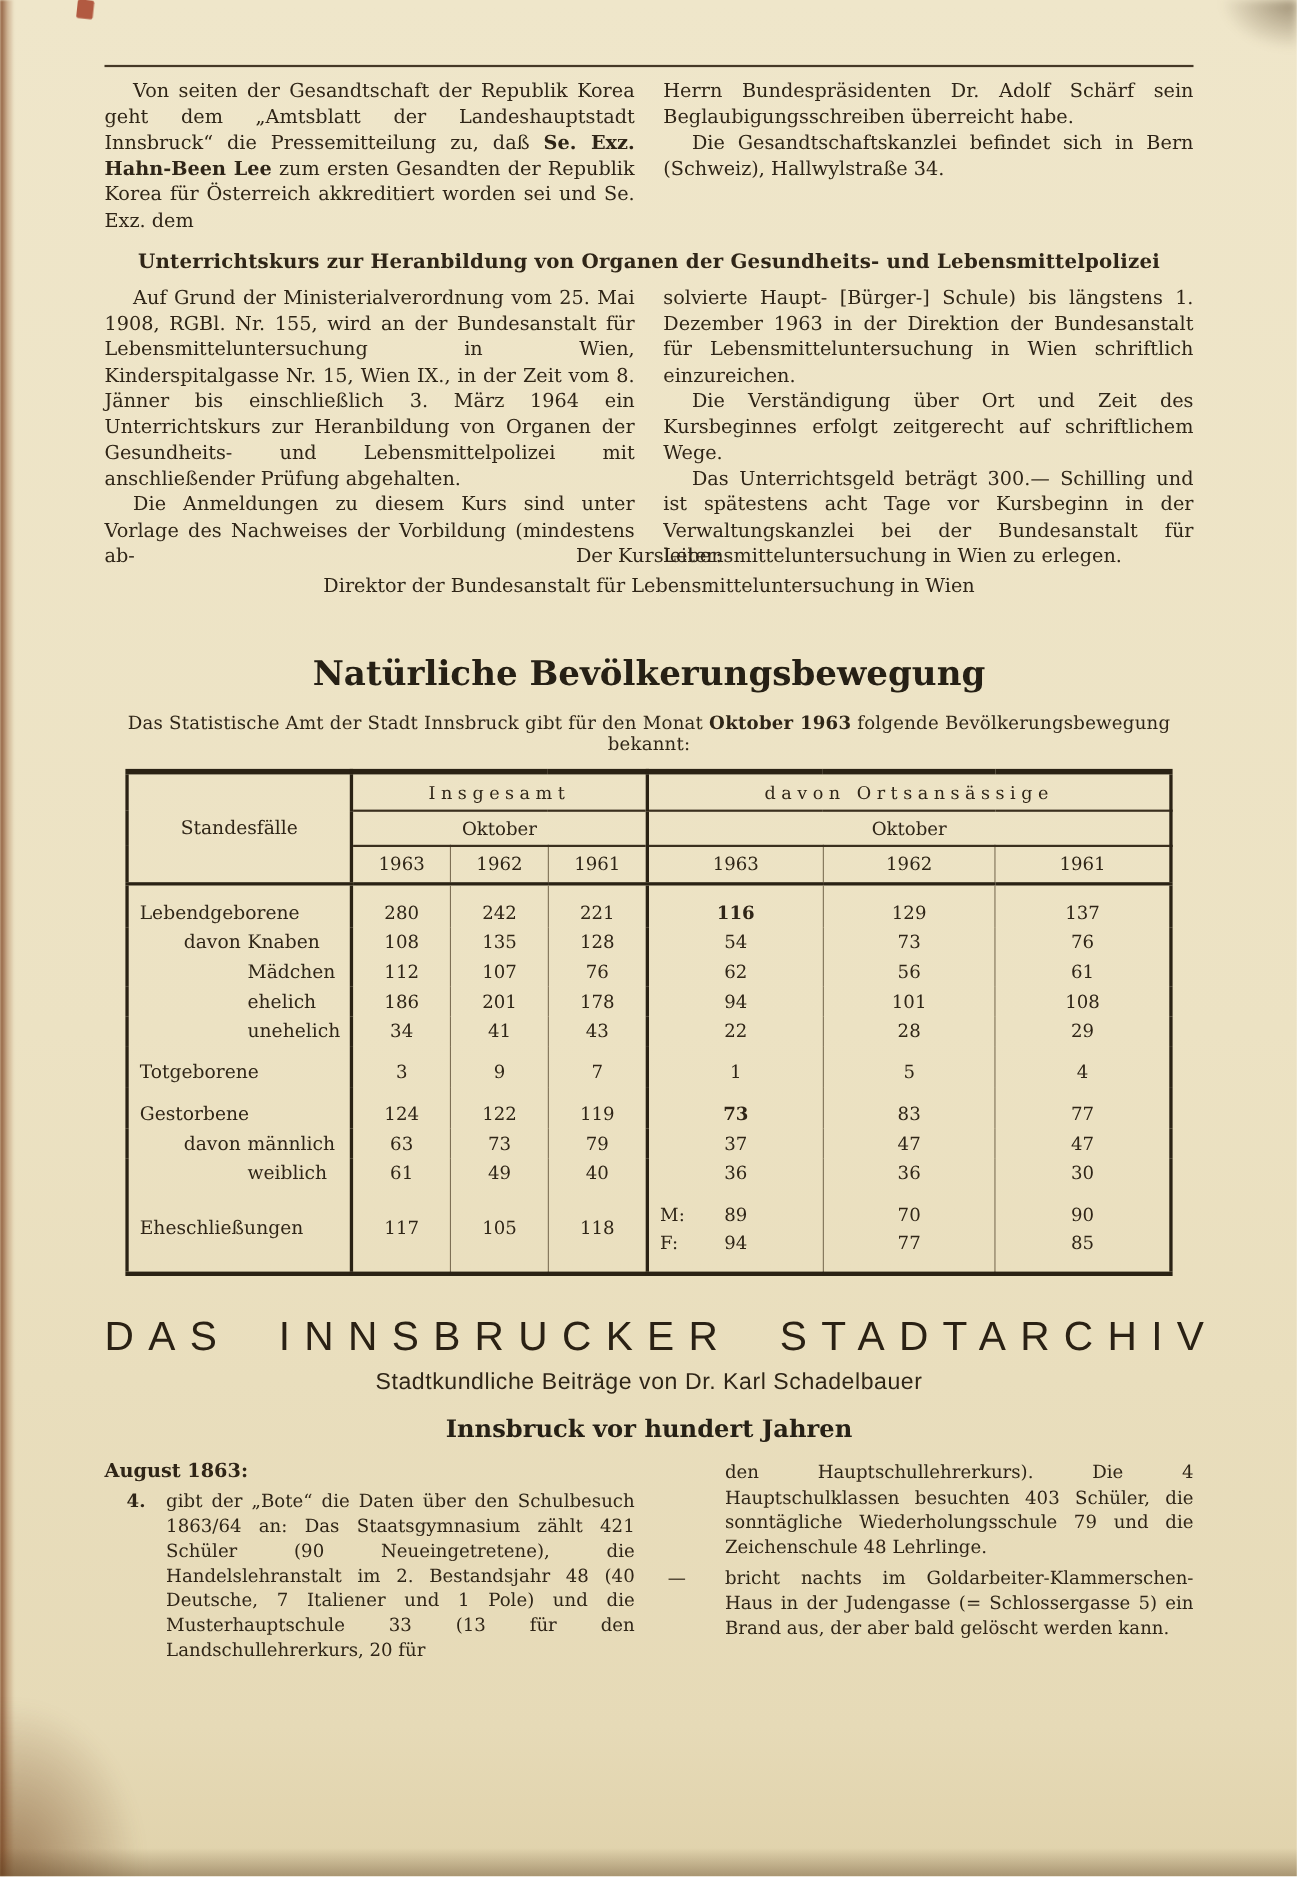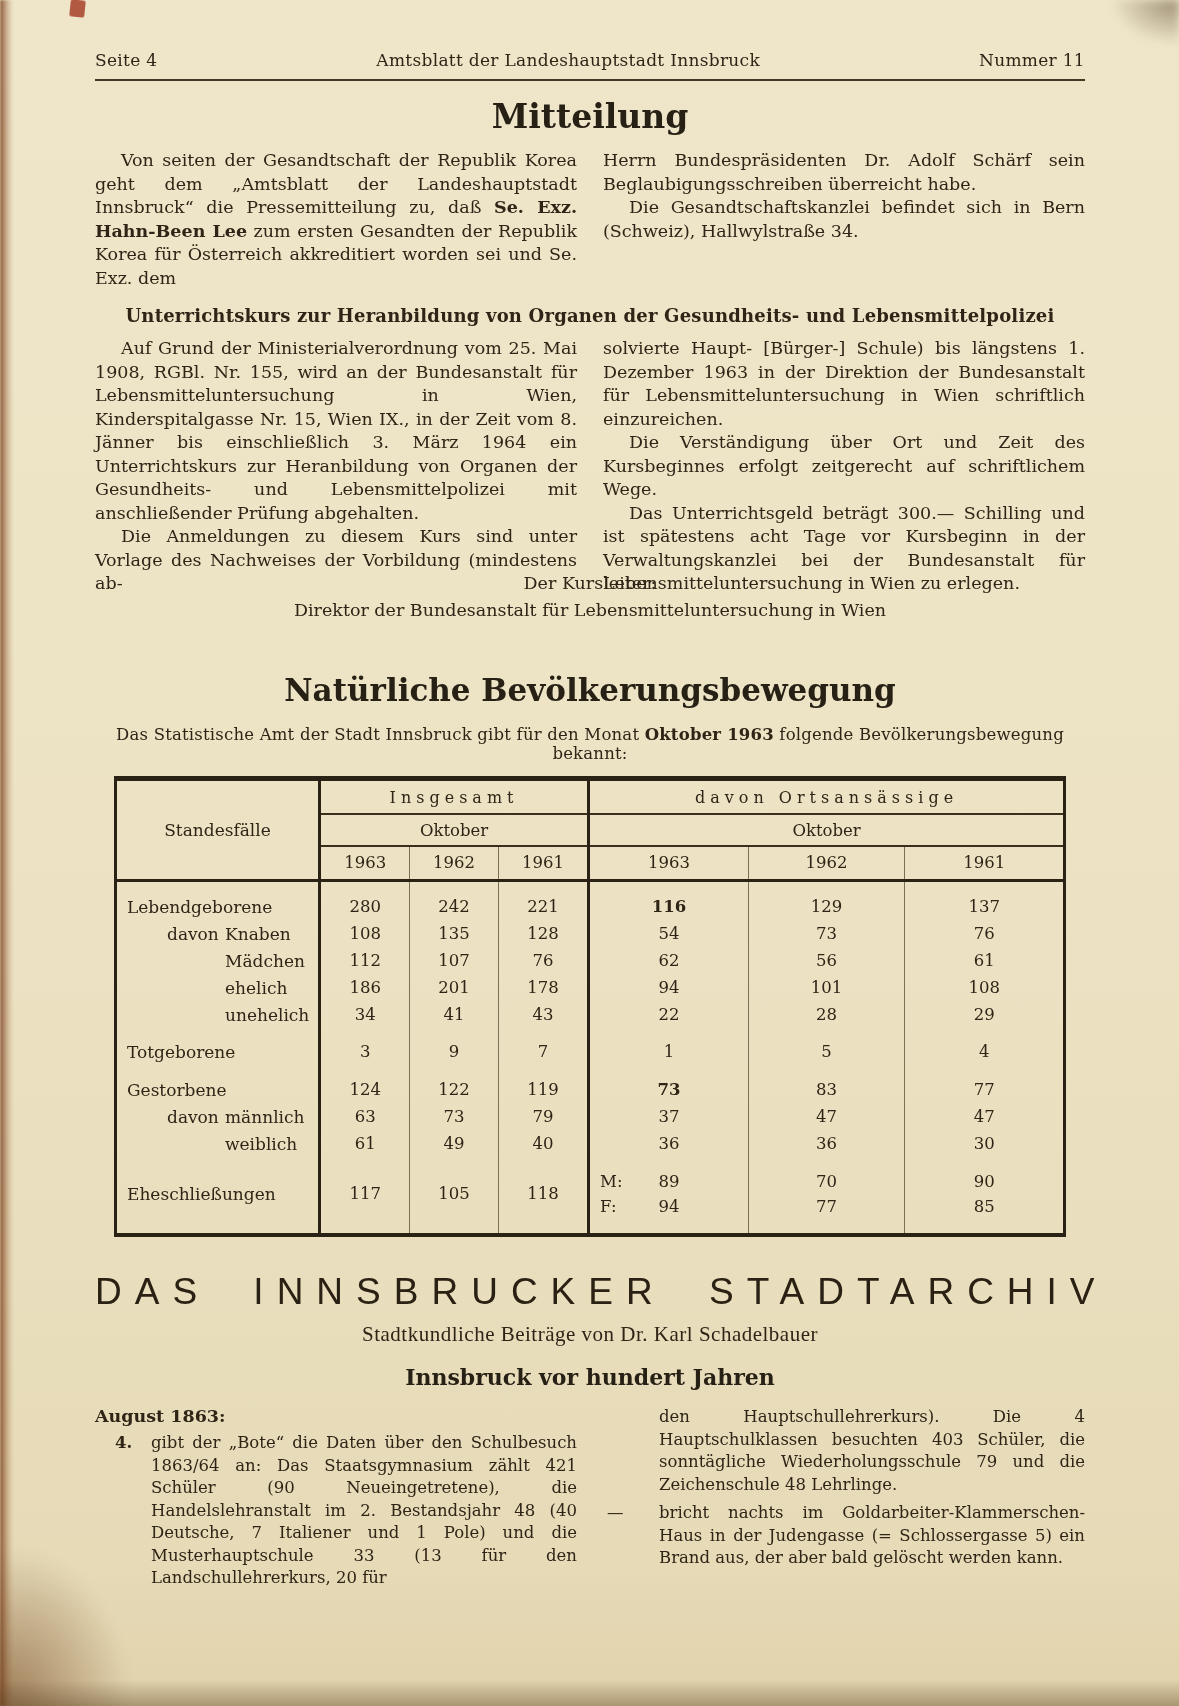--- a/index.html
+++ b/index.html
@@ -81,21 +81,21 @@
   tr.r-last td { padding-bottom:14px; }
   .bv { font-weight:700; }
   .mfrow { display:flex; justify-content:center; position:relative; line-height:25px; }
   .mfl { position:absolute; left:4px; }
 
   .sec-arch { margin-top:34px; }
   .arch-title {
     font-family:Liberation Sans, sans-serif; font-size:37px; letter-spacing:13px; word-spacing:20px;
     text-align:center; white-space:nowrap; color:#2a2114; font-weight:400;
   }
-  .arch-sub { font-family:Liberation Serif, serif; font-size:21px; text-align:center; margin-top:9px; letter-spacing:.5px; }
+  .arch-sub { font-family:Liberation Sans, sans-serif; font-size:21px; text-align:center; margin-top:9px; letter-spacing:.5px; }
   .arch-head { font-size:22px; font-weight:700; text-align:center; margin-top:17px; color:#262015; }
 
   .bcols { display:flex; gap:26px; margin-top:16px; }
   .bcol { flex:1; min-width:0; }
   .bpara { font-size:16.5px; line-height:22.5px; text-align:justify; }
   .nov-head { font-size:17.5px; font-weight:700; margin-bottom:6px; }
   .hang { position:relative; padding-left:56px; }
   .hang .marker { position:absolute; left:20px; top:0; font-weight:700; }
   .hang2 { position:relative; padding-left:56px; }
   .hang2 .marker { position:absolute; left:4px; top:0; font-weight:400; }
@@ -106,29 +106,23 @@
 <body>
 
 <div class="page">
   <div class="edge-left"></div>
   <div class="smudge-bl"></div>
   <div class="mark-red"></div>
   <div class="corner-tr"></div>
 
   <div class="content">
 
-    <div class="phead">
-      <span>Seite 4</span>
-      <span class="c">Amtsblatt der Landeshauptstadt Innsbruck</span>
-      <span>Nummer 11</span>
-    </div>
     <div class="rule"></div>
 
     <div>
-      <div class="h-fraktur h1">Mitteilung</div>
       <div class="cols">
         <div class="col">
           <p class="para ind"><span>Von seiten der Gesandtschaft der Republik Korea geht dem „Amtsblatt der Landeshauptstadt Innsbruck“ die Pressemitteilung zu, daß </span><span class="b">Se. Exz. Hahn-Been Lee</span><span> zum ersten Gesandten der Republik Korea für Österreich akkreditiert worden sei und Se. Exz. dem</span></p>
         </div>
         <div class="col">
           <p class="para">Herrn Bundespräsidenten Dr. Adolf Schärf sein Beglaubigungsschreiben überreicht habe.</p>
           <p class="para ind">Die Gesandtschaftskanzlei befindet sich in Bern (Schweiz), Hallwylstraße 34.</p>
         </div>
       </div>
     </div>

